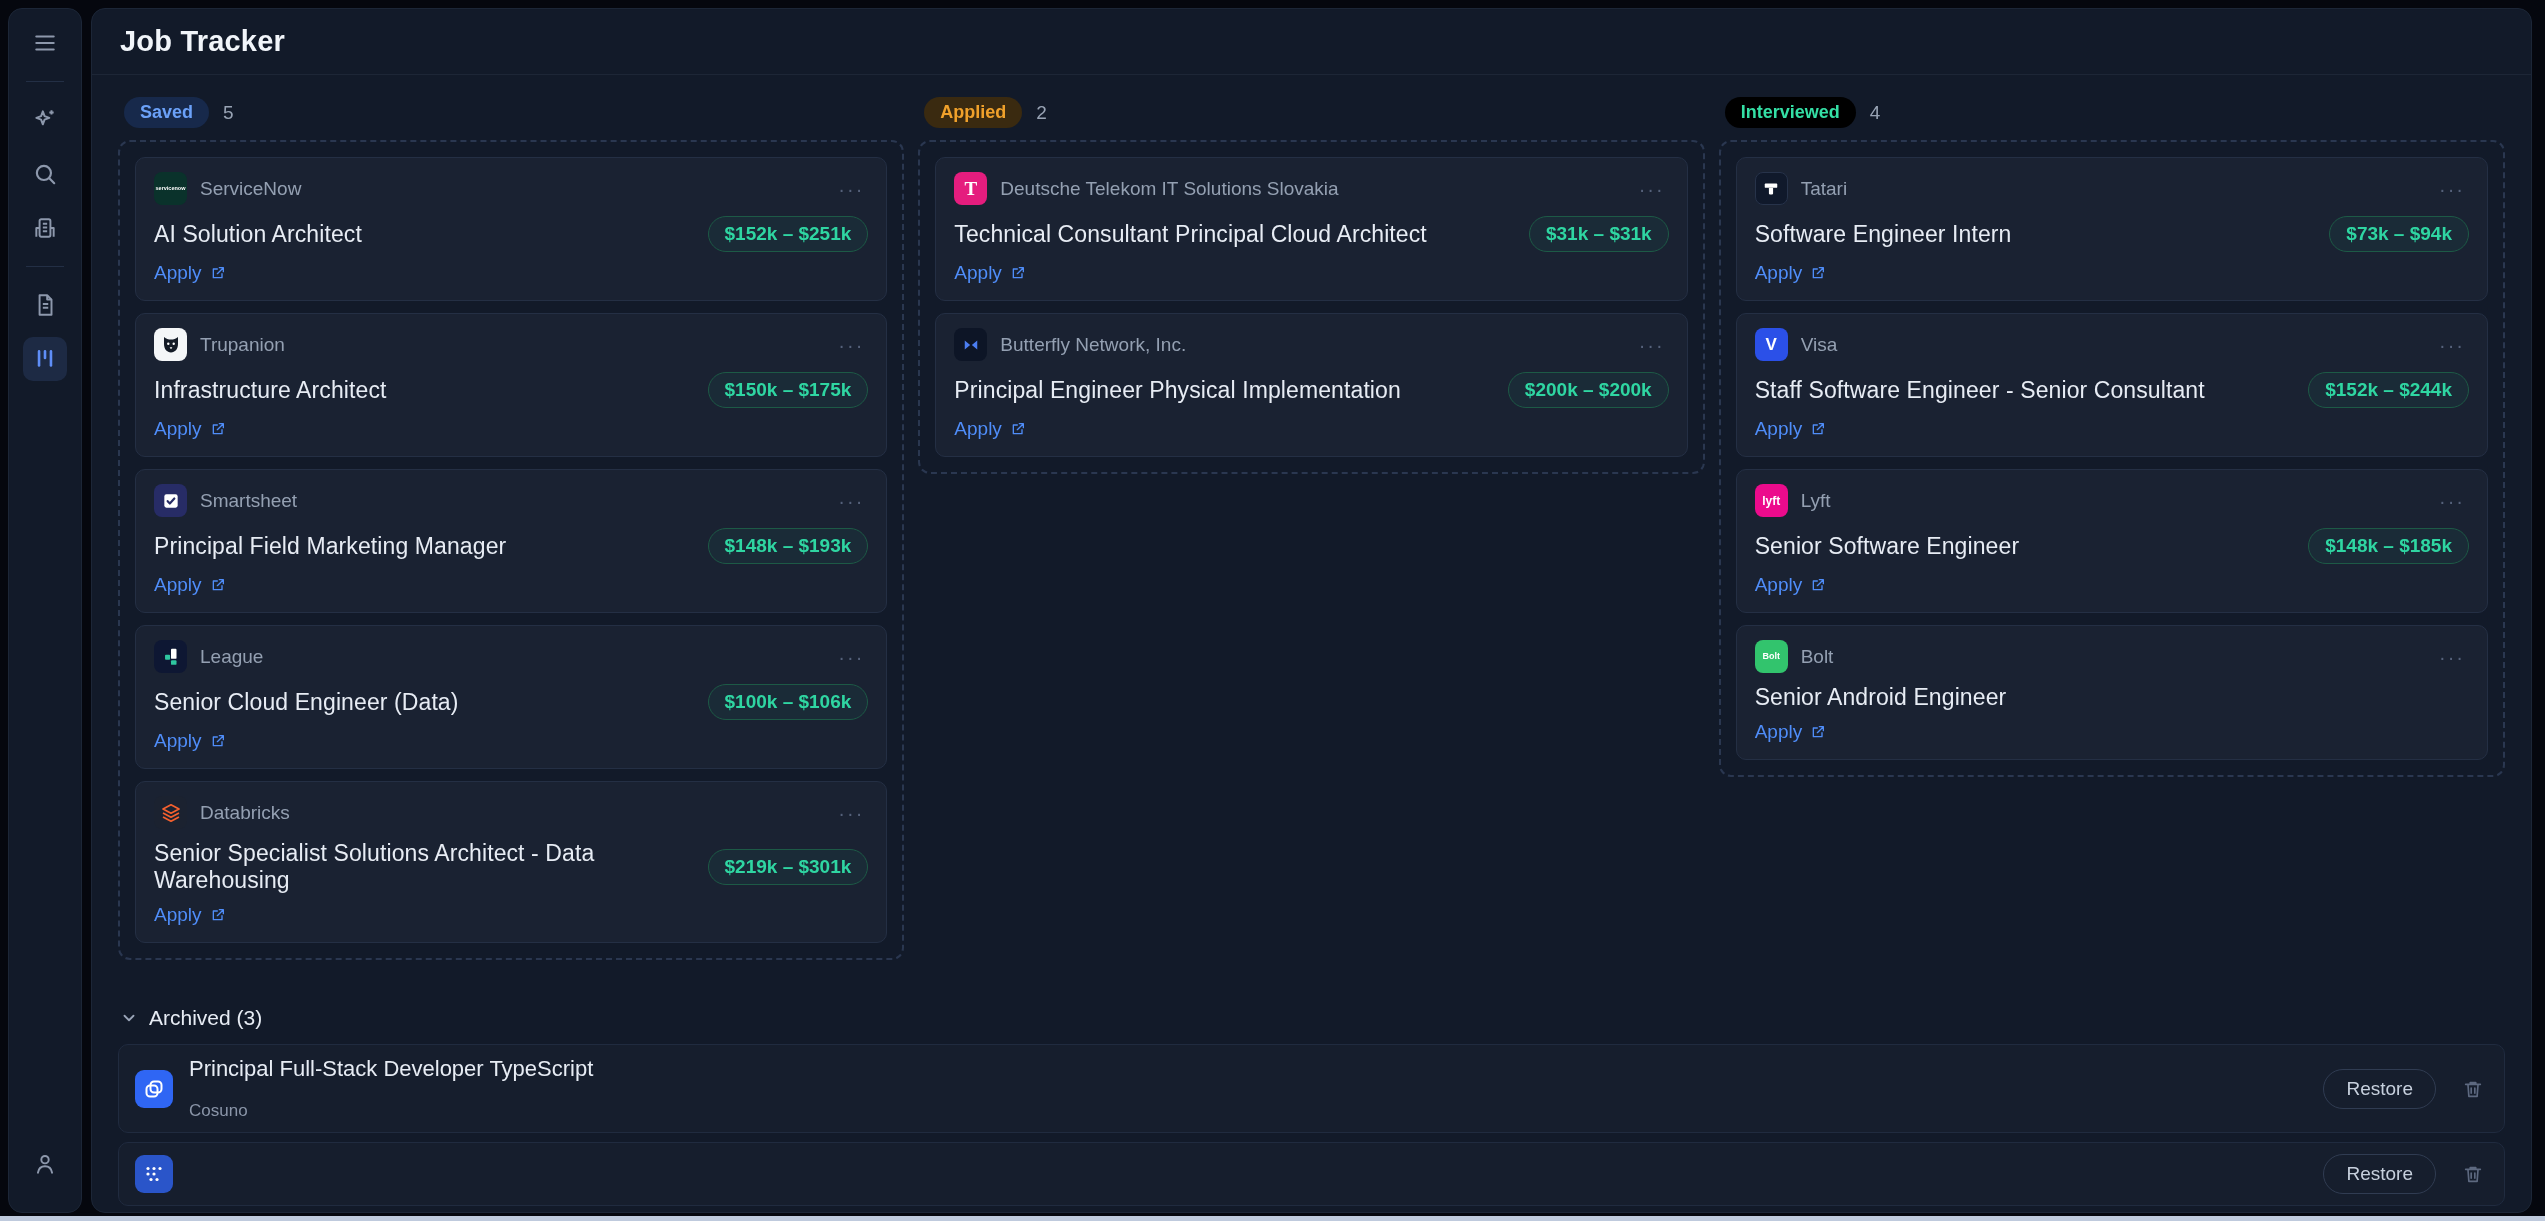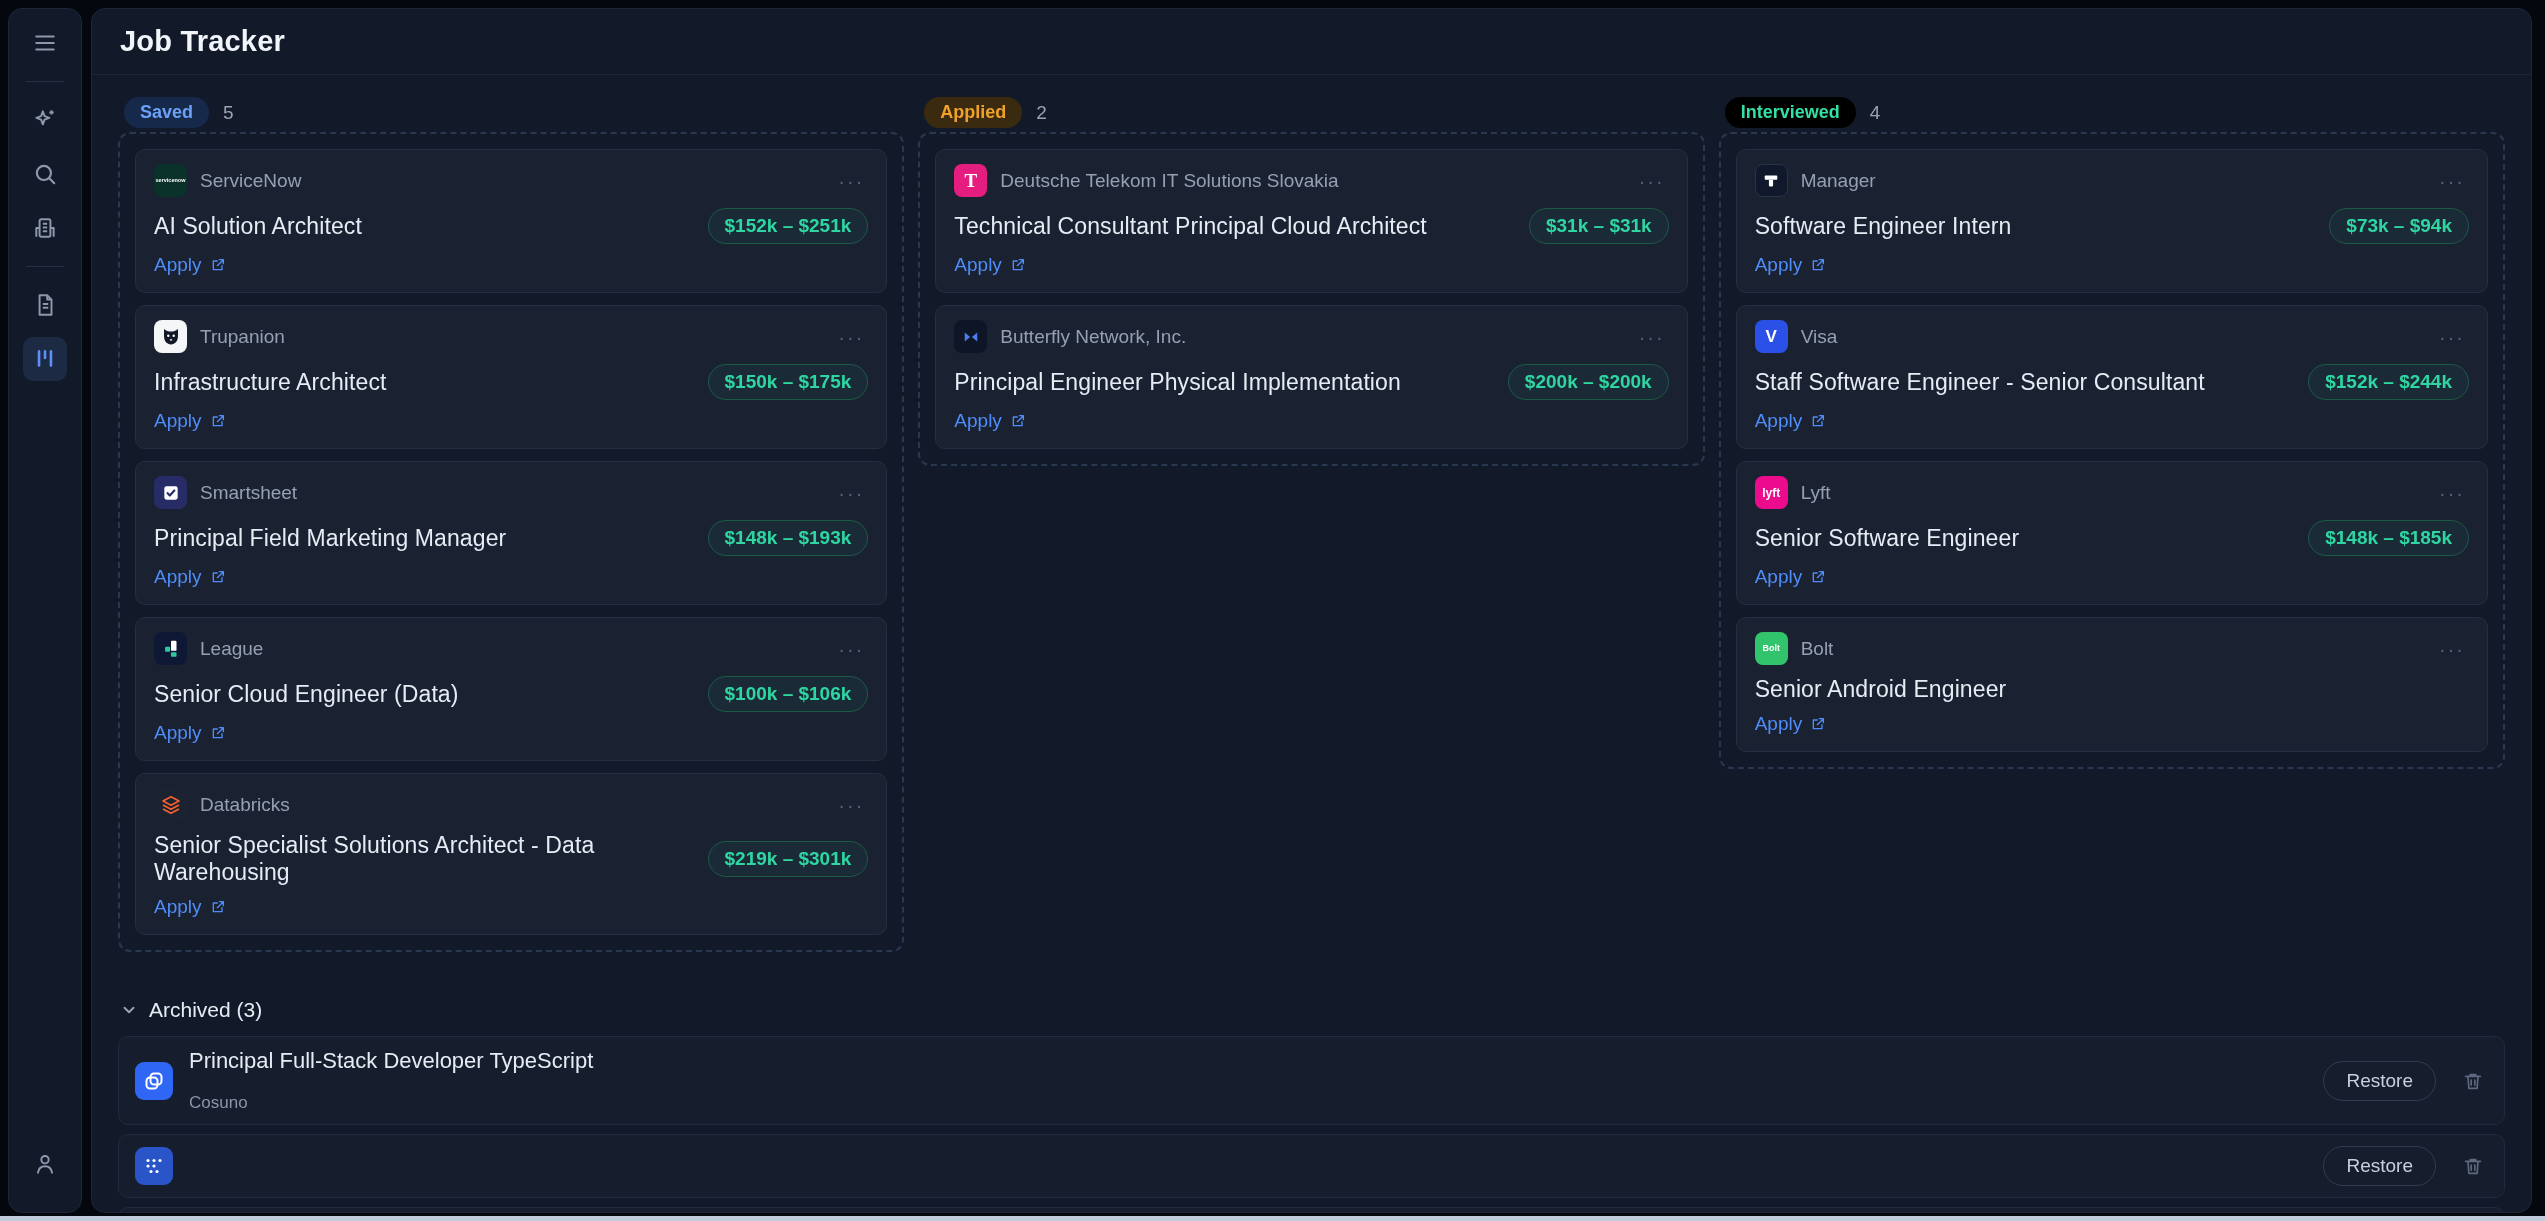--- a/index.html
+++ b/index.html
@@ -23,21 +23,21 @@
   
   .main{flex:1;background:#121a29;border:1px solid #1c2637;border-radius:14px;
     display:flex;flex-direction:column;overflow:hidden;}
   .header{height:66px;flex:none;display:flex;align-items:center;padding:0 28px;
     border-bottom:1px solid #1d2636;}
   .header h1{margin:0;font-size:29px;font-weight:700;color:#f1f5fa;letter-spacing:.2px;}
   .content{flex:1;padding:22px 26px 0;overflow:hidden;}
 
   
   .board{display:grid;grid-template-columns:repeat(3,1fr);gap:14px;align-items:start;}
-  .col-header{display:flex;align-items:center;gap:14px;margin:0 0 4px 6px;}
+  .col-header{display:flex;align-items:center;gap:14px;margin:0 0 12px 6px;}
   .badge{font-size:18px;font-weight:700;padding:5px 16px;border-radius:999px;}
   .badge.blue{color:#6ba1f8;background:#17294b;}
   .badge.amber{color:#f0a12b;background:#3a2a10;}
   .badge.green{color:#34dfa5;background:#000000;}
   .col-count{font-size:19px;color:#98a3b4;}
   .dropzone{border:2px dashed #2a3750;border-radius:12px;padding:15px;
     display:flex;flex-direction:column;gap:12px;}
 
   .card{background:#1a2232;border:1px solid #242f44;border-radius:10px;padding:14px 18px 16px;}
   .card-top{display:flex;align-items:center;gap:13px;}
@@ -329,21 +329,21 @@
             <div class="dropzone">
 
               <article class="card">
                 <div class="card-top">
                   <span class="logo" style="background:#10192b;border:1px solid #27334a;">
                     <svg width="20" height="20" viewBox="0 0 24 24">
                         <rect x="4.5" y="5.5" width="15" height="5" rx="1" fill="#fff"></rect>
                         <rect x="9.5" y="10.5" width="5" height="8" rx="1" fill="#fff"></rect>
                       </svg>
                   </span>
-                  <span class="company">Manager</span>
+                  <span class="company">Tatari</span>
                   <button class="menu-btn">···</button>
                 </div>
                 <div class="card-mid">
                   <h3 class="jtitle">Software Engineer Intern</h3>
                   <span class="salary">$73k – $94k</span>
                 </div>
                 <a class="apply">
                     <span>Apply</span>
                   <svg width="16" height="16" viewBox="0 0 24 24" fill="none" stroke-width="2" stroke-linecap="round" stroke-linejoin="round">
                       <path d="M18 13v6H5V6h6"></path>

